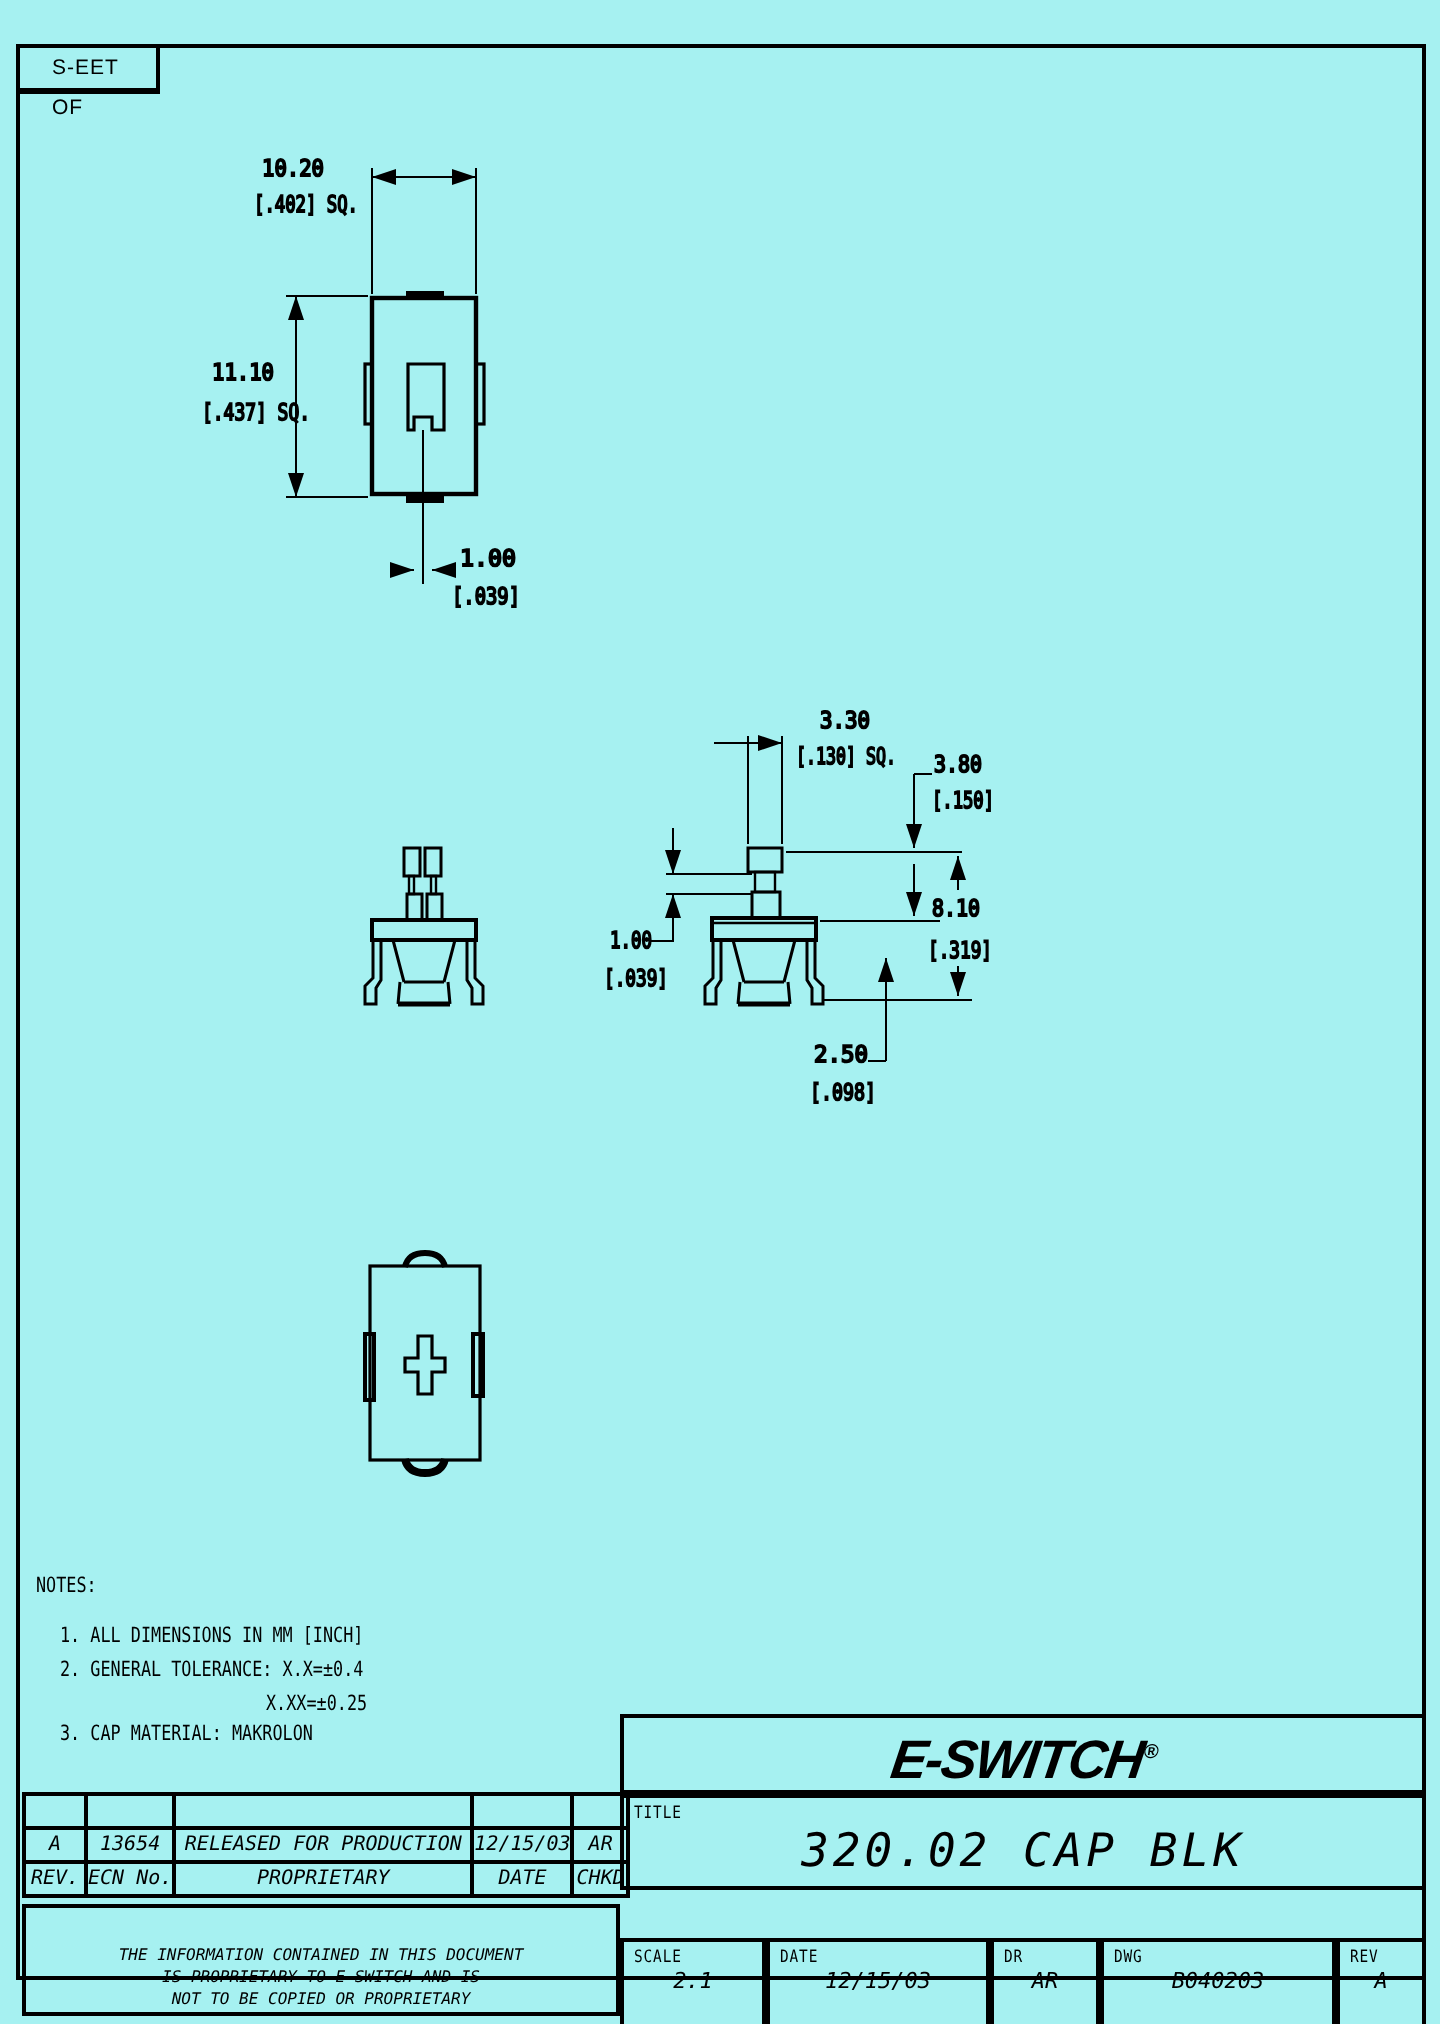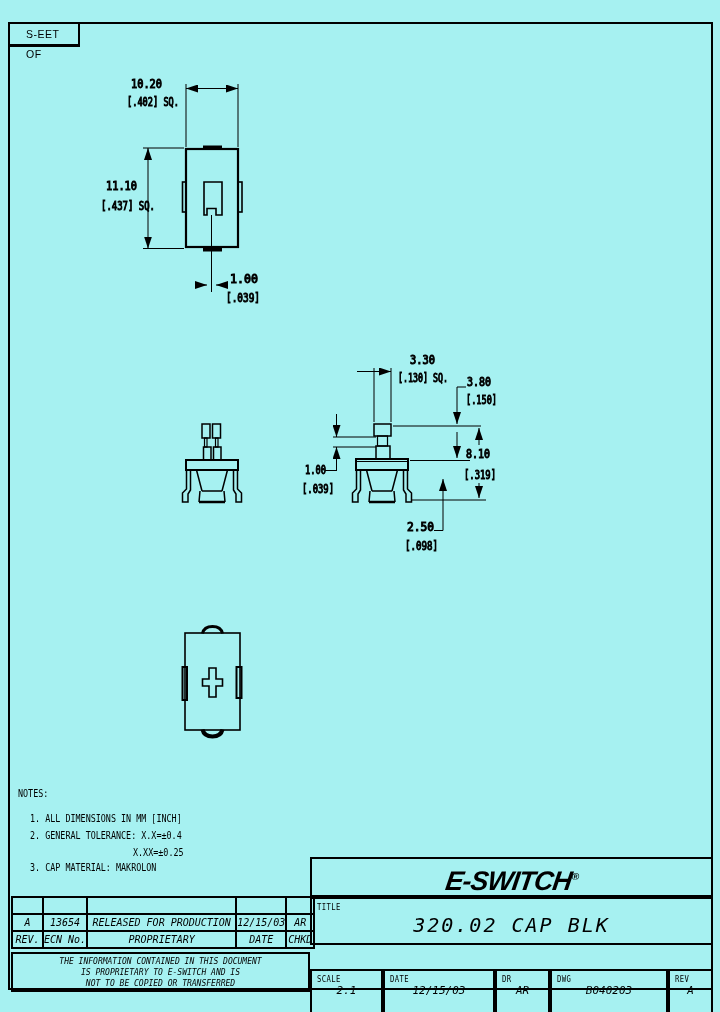--- a/index.html
+++ b/index.html
@@ -22,32 +22,32 @@
   #note-2{left:30px;top:829px;}
   #note-2b{left:133px;top:846px;}
   #note-3{left:30px;top:861px;}
   
   table{border-collapse:collapse;table-layout:fixed;}
   #rev-table{left:11px;top:896px;}
   #rev-table td{border:2px solid #000;height:15px;padding:0;text-align:center;
     font-family:"DejaVu Sans Mono",monospace;font-style:italic;font-size:10px;overflow:hidden;white-space:nowrap;}
   #prop-box{left:11px;top:952px;width:295px;height:34px;border:2px solid #000;
     text-align:center;font-style:italic;font-size:8px;line-height:11px;
-    font-family:"DejaVu Sans Mono",monospace;padding-top:2px;}
+    font-family:"DejaVu Sans Mono",monospace;padding-top:18px;}
   
   .tb{border:2px solid #000;}
   #logo-box{left:310px;top:857px;width:399px;height:36px;text-align:center;}
   .logo-text{font-style:italic;font-weight:900;font-size:27px;line-height:36px;letter-spacing:-1px;
     transform:skewX(-8deg);display:inline-block;}
   .logo-reg{font-size:10px;vertical-align:super;font-weight:700;}
   #title-box{left:310px;top:897px;width:399px;height:44px;}
   .cell-label{position:absolute;left:5px;top:3px;font-size:8.5px;font-family:"DejaVu Sans Mono",monospace;
     transform:scaleX(.85);transform-origin:left top;letter-spacing:.5px;}
   #title-text{position:absolute;left:0;right:0;top:14px;text-align:center;font-style:italic;
-    font-size:20px;letter-spacing:2px;font-family:"DejaVu Sans Mono",monospace;}
+    font-size:23px;letter-spacing:2px;font-family:"DejaVu Sans Mono",monospace;}
   .tb-cell{top:945px;height:41px;margin-top:24px;}
   .tb-val{position:absolute;left:0;right:0;top:13px;text-align:center;font-style:italic;
     font-size:11px;font-family:"DejaVu Sans Mono",monospace;}
   #cell-scale{left:310px;width:69px;}
   #cell-date {left:383px;width:108px;}
   #cell-dr   {left:495px;width:51px;}
   #cell-dwg  {left:550px;width:114px;}
   #cell-rev  {left:668px;width:41px;}
   svg text{font-family:"DejaVu Sans Mono",monospace;font-size:11.5px;fill:#000;}
 </style>
@@ -197,21 +197,21 @@
     <td>PROPRIETARY</td>
     <td>DATE</td>
     <td>CHKD</td>
   </tr>
 </tbody>
   </table>
 
 <div class="abs" id="prop-box">
   <div>THE INFORMATION CONTAINED IN THIS DOCUMENT</div>
   <div>IS PROPRIETARY TO E-SWITCH AND IS</div>
-  <div>NOT TO BE COPIED OR TRANSFERRED</div>
+  <div>NOT TO BE COPIED OR PROPRIETARY</div>
 </div>
 
 <div class="abs tb" id="logo-box">
   <span class="logo-text"><span>E-SWITCH</span><span class="logo-reg">®</span></span>
 </div>
 <div class="abs tb" id="title-box">
   <span class="cell-label">TITLE</span>
   <div id="title-text">320.02 CAP BLK</div>
 </div>
 <div class="abs tb tb-cell" id="cell-scale">

